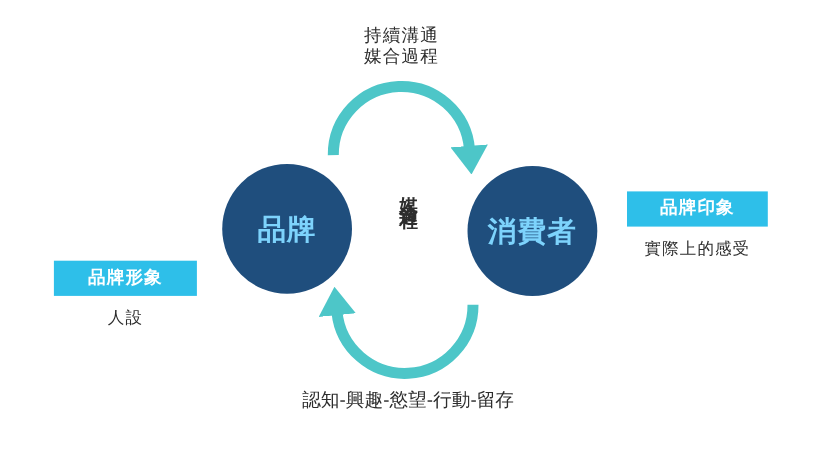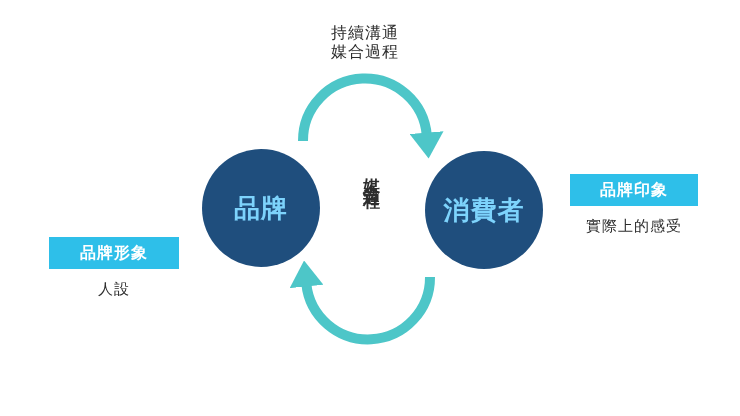--- a/index.html
+++ b/index.html
@@ -145,14 +145,15 @@
   <div class="callout callout-2">
     <div class="callout-title">品牌形象</div>
     <div class="callout-desc">人設</div>
   </div>
 
   <div class="callout callout-3">
     <div class="callout-title">品牌印象</div>
     <div class="callout-desc">實際上的感受</div>
   </div>
 
+  <div class="bottom-annotation">認知-興趣-慾望-行動-留存</div>
 
 </div>
 
 </body></html>

